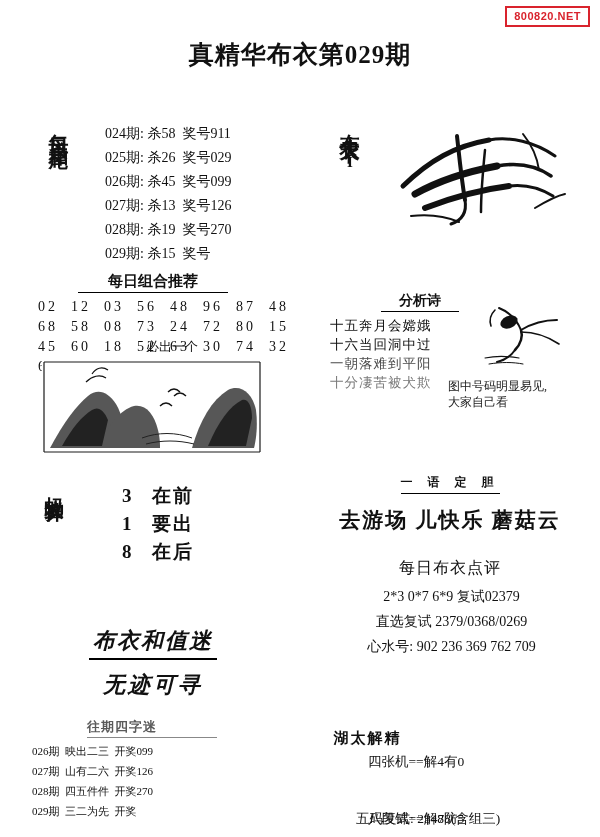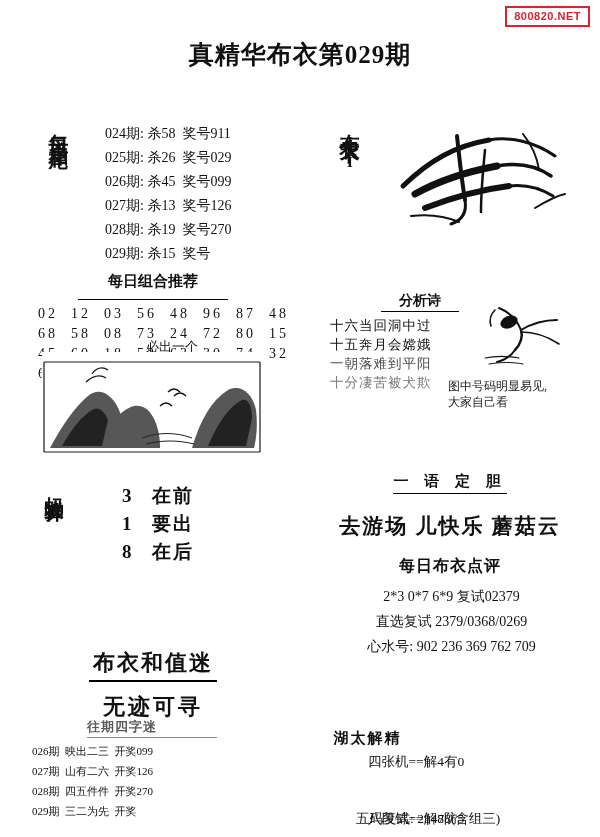--- a/index.html
+++ b/index.html
@@ -95,21 +95,21 @@
     position: absolute;
     top: 272px;
     left: 38px;
     width: 230px;
   }
   .combo-title {
     text-align: center;
     font-size: 15px;
     font-weight: bold;
     border-bottom: 1.5px solid #000;
-    padding-bottom: 8px;
+    padding-bottom: 1px;
     width: 150px;
     margin: 0 auto 4px auto;
   }
   .combo-grid {
     font-size: 14px;
     line-height: 20px;
     letter-spacing: 3px;
     white-space: pre;
     font-family: "Liberation Serif", "DejaVu Serif", serif;
   }
@@ -150,24 +150,25 @@
     top: 482px;
     left: 152px;
     font-size: 19px;
     line-height: 28px;
     font-weight: bold;
     letter-spacing: 2px;
   }
   
   .heshi-block {
     position: absolute;
-    top: 648px;
+    top: 626px;
     left: 38px;
     width: 230px;
     text-align: center;
+    font-style: italic;
   }
   .heshi-title {
     font-size: 22px;
     font-weight: bold;
     letter-spacing: 2px;
     border-bottom: 2px solid #000;
     display: inline-block;
     padding: 0 4px 2px 4px;
   }
   .heshi-sub {
@@ -243,37 +244,37 @@
   }
   
   .dan-block {
     position: absolute;
     top: 472px;
     left: 320px;
     width: 260px;
     text-align: center;
   }
   .dan-title {
-    font-size: 15px;
+    font-size: 12px;
     letter-spacing: 6px;
     font-weight: bold;
     border-bottom: 1.2px solid #000;
     display: inline-block;
     padding-bottom: 2px;
   }
   .dan-words {
-    margin-top: 18px;
+    margin-top: 12px;
     font-size: 21px;
     font-weight: bold;
     letter-spacing: 2px;
   }
   .dan-sub {
-    margin-top: 16px;
+    margin-top: 24px;
     font-size: 16px;
-    font-weight: bold;
+    font-weight: normal;
     letter-spacing: 1px;
   }
   
   .numblock {
     position: absolute;
     top: 584px;
     left: 324px;
     width: 255px;
     text-align: center;
     font-size: 14px;
@@ -409,22 +410,22 @@
   <div class="past-block">
     <div class="past-title">往期四字迷</div>
     <div class="past-row">026期  映出二三  开奖099</div>
     <div class="past-row">027期  山有二六  开奖126</div>
     <div class="past-row">028期  四五件件  开奖270</div>
     <div class="past-row">029期  三二为先  开奖</div>
   </div>
 
   <div class="poem-block">
     <div class="poem-title">分析诗</div>
+    <div class="poem-line">十五奔月会嫦娥</div>
     <div class="poem-line">十六当回洞中过</div>
-    <div class="poem-line">十五奔月会嫦娥</div>
     <div class="poem-line fade">一朝落难到平阳</div>
     <div class="poem-line fade2">十分凄苦被犬欺</div>
   </div>
 
   <div class="bird-art">
     <svg viewBox="0 0 110 72" width="110" height="72">
       <g stroke="#111" fill="none" stroke-linecap="round">
         <path d="M34 8 C44 12, 52 20, 56 30" stroke-width="2"></path>
         <path d="M56 30 C58 36, 56 44, 50 50" stroke-width="2.5"></path>
         <path d="M56 30 C66 24, 78 20, 92 20" stroke-width="2"></path>

